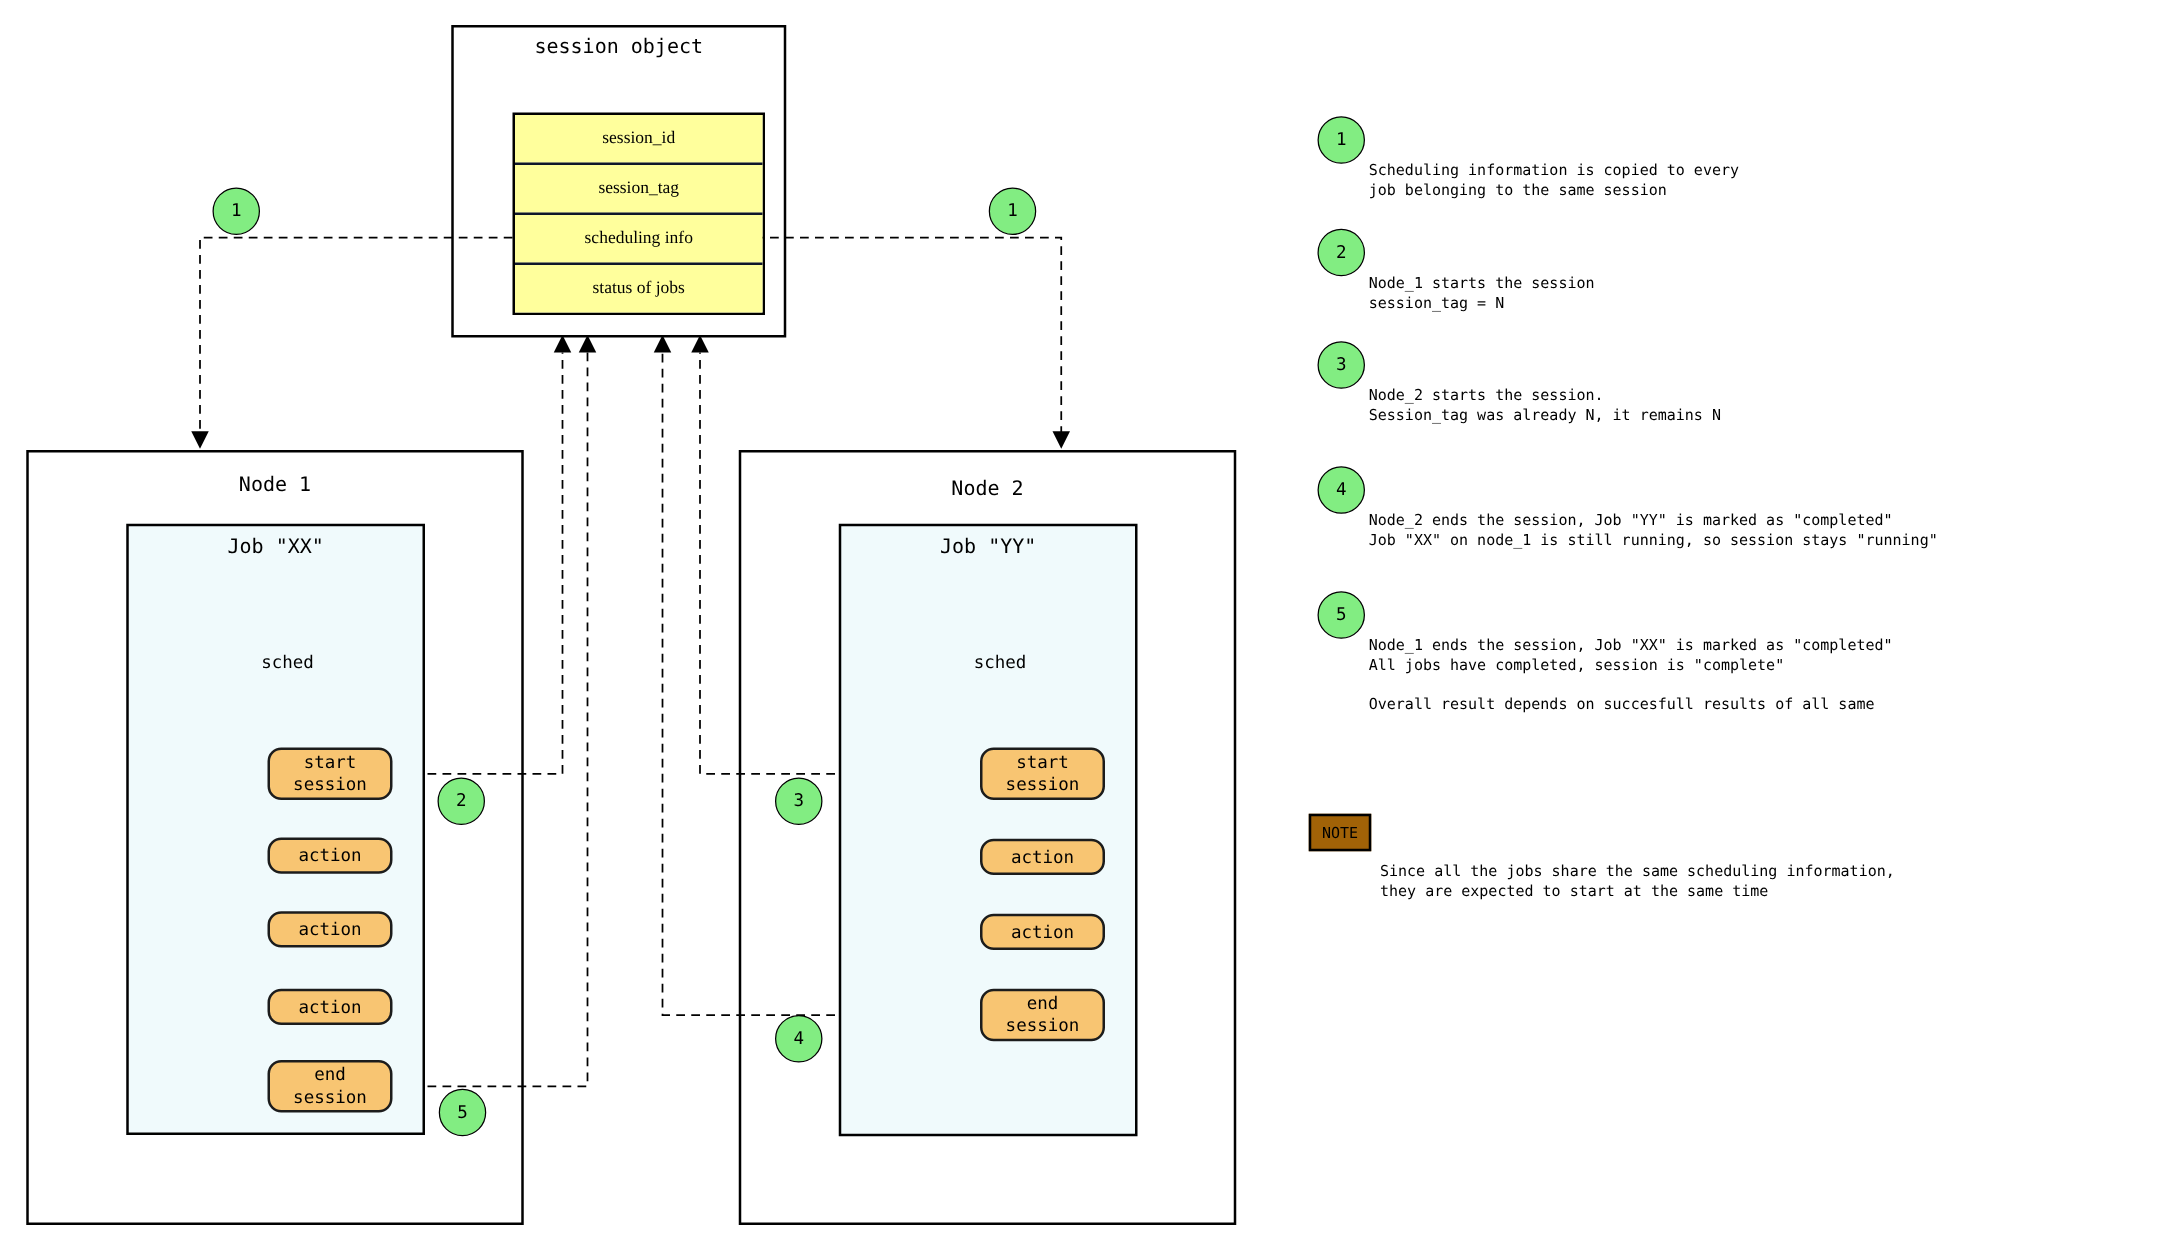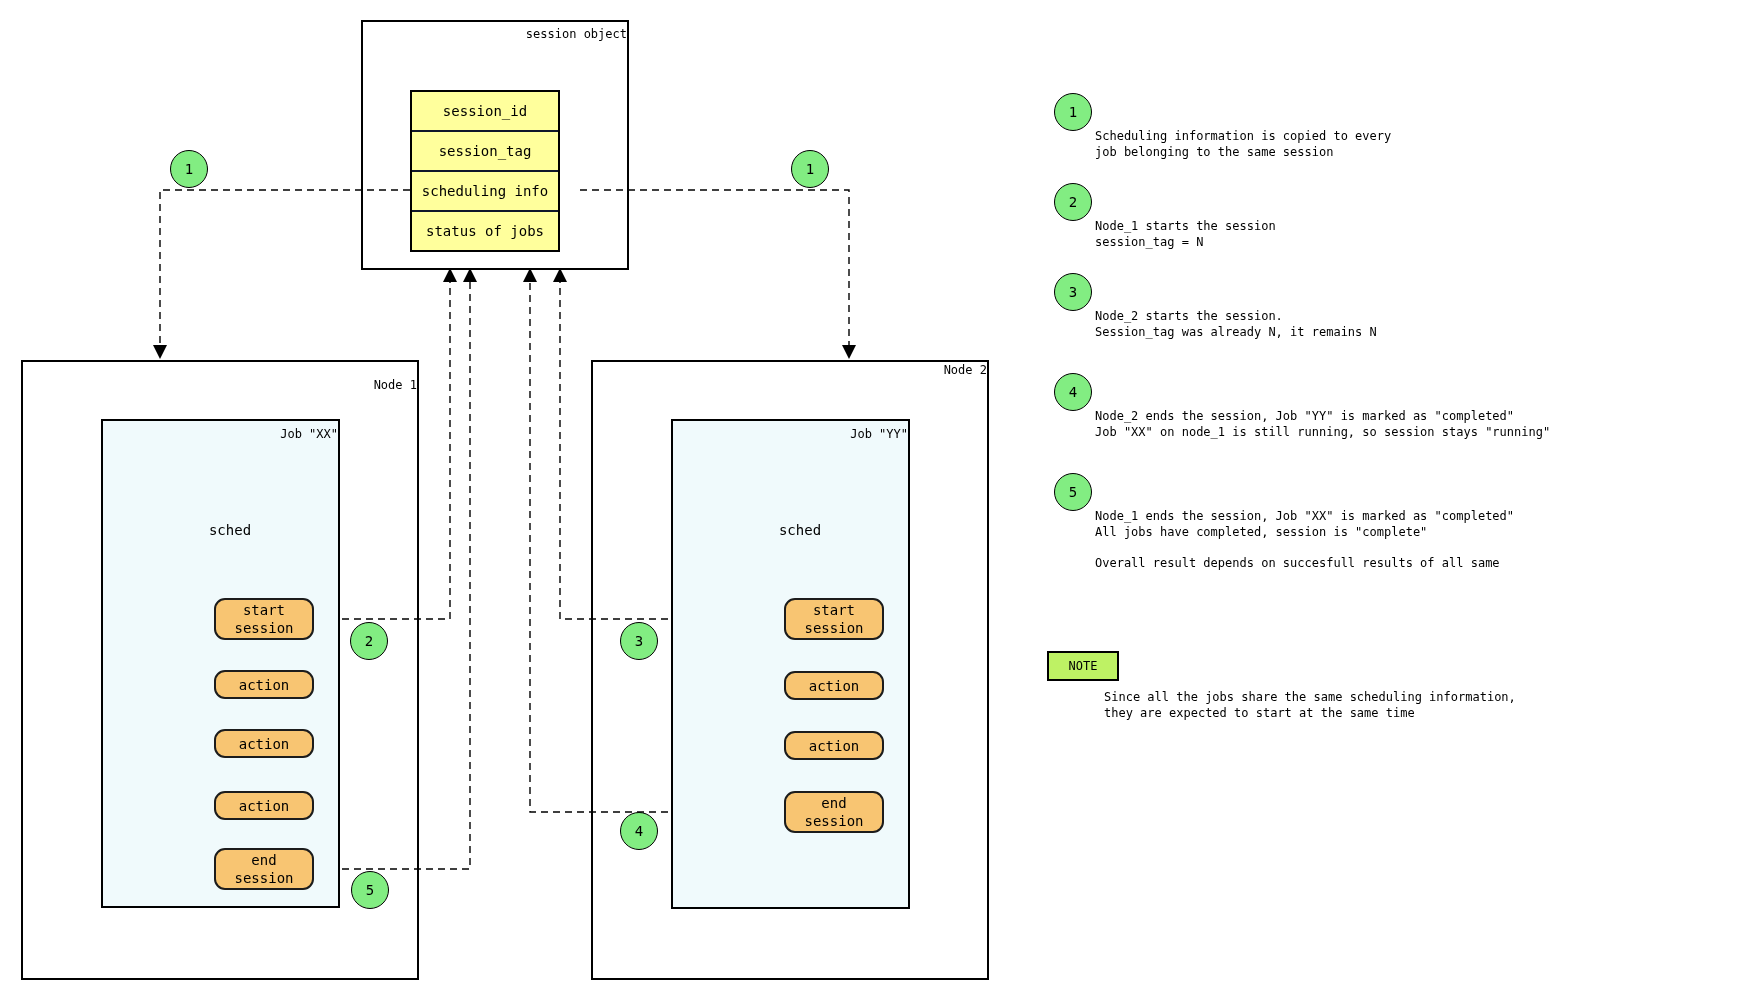--- a/index.html
+++ b/index.html
@@ -3,38 +3,38 @@
 <meta charset="utf-8">
 <style>
   html,body { margin:0; padding:0; background:#fff; }
   #canvas {
     position:relative; width:1740px; height:1000px; background:#ffffff;
     font-family:"DejaVu Sans Mono", monospace; color:#000;
   }
   .abs { position:absolute; box-sizing:border-box; }
   .outline { border:2px solid #000; background:transparent; }
   .ctr { display:flex; align-items:center; justify-content:center; text-align:center; }
-  .dtitle { position:absolute; left:0; right:0; text-align:right; font-size:12px; }
+  .dtitle { position:absolute; left:0; right:0; text-align:center; font-size:16px; }
   .jobbox { background:#F0FAFC; border:2px solid #000; }
   .yrow { height:38px; background:#FFFF9C; font-size:14px; display:flex; align-items:center; justify-content:center; }
   .yrow + .yrow { border-top:2px solid #0f172a; }
   .step {
     position:absolute; left:0; width:100px; background:#F8C572; border:2px solid #1c1c1c;
     border-radius:11px; font-size:14px; line-height:18px; white-space:pre-line;
     display:flex; align-items:center; justify-content:center; text-align:center; box-sizing:border-box;margin-left:44px;
   }
   .badge {
     position:absolute; width:38px; height:38px; border-radius:50%;
     background:#82ED82; border:1.5px solid #000; font-size:14px;
     display:flex; align-items:center; justify-content:center; box-sizing:border-box;
   }
   .flaglabel { position:absolute; font-size:14px; text-align:center; }
   .legend-text { position:absolute; font-size:12px; line-height:16px; white-space:pre-line;margin-top:32px; }
-  .notebox { position:absolute; left:1047px; top:651px; width:72px; height:30px;
-    background:#bef264; border:2px solid #000; font-size:12px; box-sizing:border-box; }
+  .notebox { position:absolute; left:1047px; top:651px; width:50px; height:30px;
+    background:#a16207; border:2px solid #000; font-size:12px; box-sizing:border-box; }
   svg { position:absolute; left:0; top:0; }
 </style>
 </head>
 <body>
 
 <div id="canvas">
 
   <svg width="1740" height="1000" viewBox="0 0 1740 1000">
 
     <path d="M410,190 H160 V346" fill="none" stroke="#000" stroke-width="1.4" stroke-dasharray="7 5"></path>
@@ -75,21 +75,21 @@
     <path d="M782,658 L790,669 L798,658" fill="none" stroke="#000" stroke-width="1.4"></path>
     <path d="M790,700 V728" fill="none" stroke="#000" stroke-width="1.4"></path>
     <path d="M782,718 L790,729 L798,718" fill="none" stroke="#000" stroke-width="1.4"></path>
     <path d="M790,760 V788" fill="none" stroke="#000" stroke-width="1.4"></path>
     <path d="M782,778 L790,789 L798,778" fill="none" stroke="#000" stroke-width="1.4"></path>
   </svg>
 
   <div class="abs outline" style="left:361px;top:20px;width:268px;height:250px;">
     <div class="dtitle" style="top:5px;">session object</div>
   </div>
-  <div class="abs outline" style="left:410px;top:90px;width:150px;">
+  <div class="abs outline" style="left:410px;top:90px;width:202px;font-family:Liberation Serif, serif;">
     <div class="yrow">session_id</div>
     <div class="yrow">session_tag</div>
     <div class="yrow">scheduling info</div>
     <div class="yrow">status of jobs</div>
   </div>
 
   <div class="abs outline" style="left:21px;top:360px;width:398px;height:620px;">
     <div class="dtitle" style="top:16px;">Node 1</div>
   </div>
   <div class="abs jobbox" style="left:101px;top:419px;width:239px;height:489px;">
@@ -98,21 +98,21 @@
   <div class="flaglabel" style="left:200px;top:522px;width:60px;">sched</div>
   <div class="step" style="left:170px;top:598px;height:42px;">start
 session</div>
   <div class="step" style="left:170px;top:670px;height:29px;">action</div>
   <div class="step" style="left:170px;top:729px;height:29px;">action</div>
   <div class="step" style="left:170px;top:791px;height:29px;">action</div>
   <div class="step" style="left:170px;top:848px;height:42px;">end
 session</div>
 
   <div class="abs outline" style="left:591px;top:360px;width:398px;height:620px;">
-    <div class="dtitle" style="top:1px;">Node 2</div>
+    <div class="dtitle" style="top:19px;">Node 2</div>
   </div>
   <div class="abs jobbox" style="left:671px;top:419px;width:239px;height:490px;">
     <div class="dtitle" style="top:6px;">Job "YY"</div>
   </div>
   <div class="flaglabel" style="left:770px;top:522px;width:60px;">sched</div>
   <div class="step" style="left:740px;top:598px;height:42px;">start
 session</div>
   <div class="step" style="left:740px;top:671px;height:29px;">action</div>
   <div class="step" style="left:740px;top:731px;height:29px;">action</div>
   <div class="step" style="left:740px;top:791px;height:42px;">end

